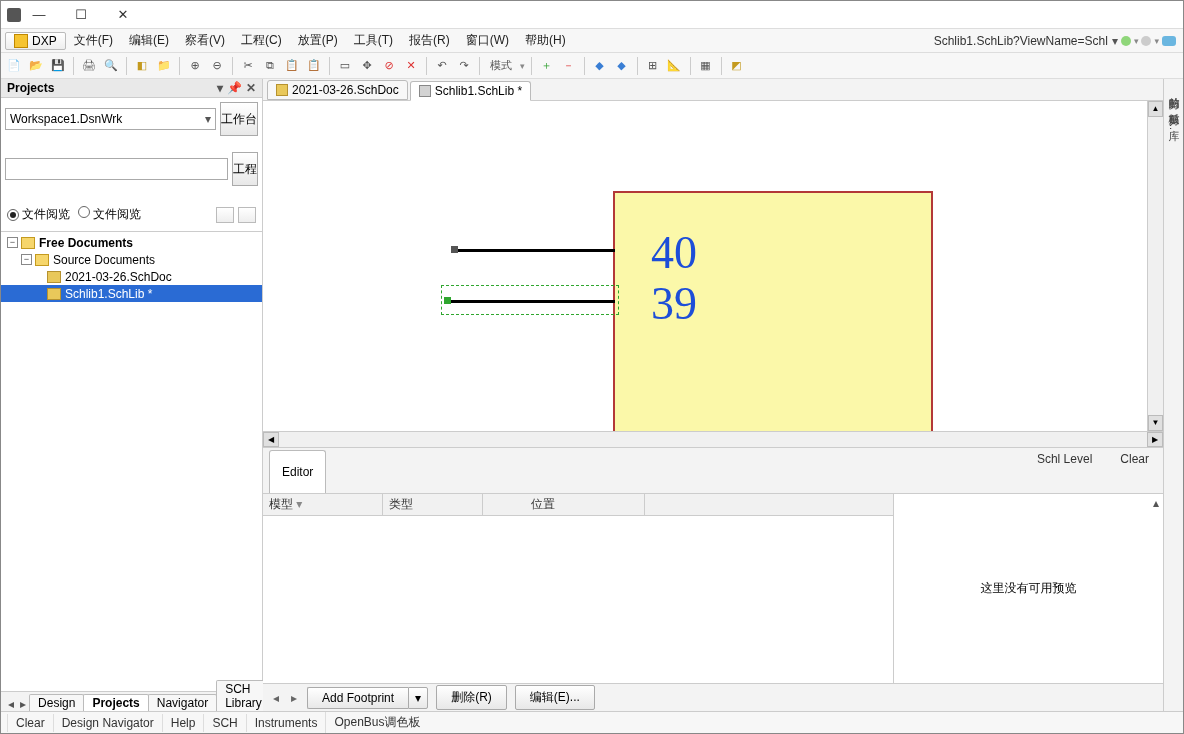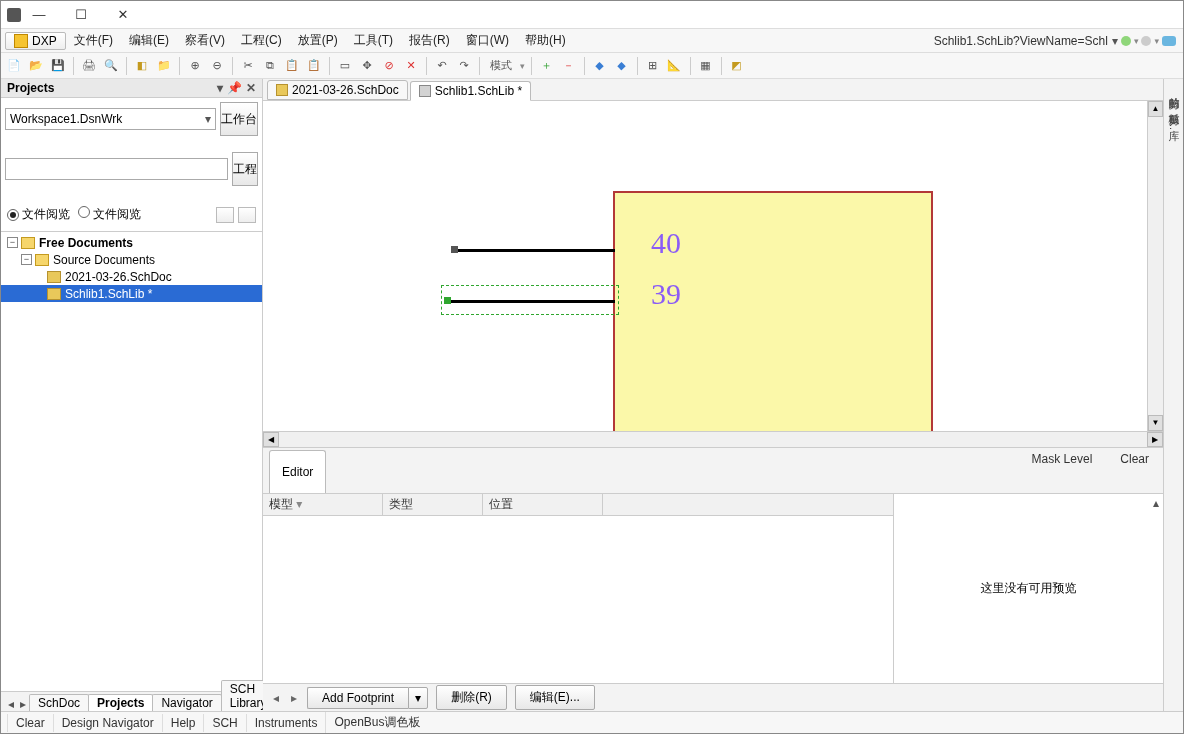--- a/index.html
+++ b/index.html
@@ -53,21 +53,21 @@
 .canvas { flex:1; background:#fff; position:relative; overflow:hidden; }
 .vscroll { width:16px; background:#f0f0f0; border-left:1px solid #ccc; display:flex; flex-direction:column; }
 .vscroll .scbtn { height:16px; background:#e0e0e0; border:1px solid #bbb; text-align:center; font-size:8px; line-height:14px; }
 .vscroll .track { flex:1; }
 .hscroll { height:16px; background:#f0f0f0; border-top:1px solid #ccc; display:flex; }
 .hscroll .scbtn { width:16px; background:#e0e0e0; border:1px solid #bbb; text-align:center; font-size:8px; line-height:14px; }
 .hscroll .track { flex:1; }
 .component-body { position:absolute; left:350px; top:90px; width:320px; height:245px; background:#fbf8a9; border:2px solid #b33838; }
 .pin-line { position:absolute; height:2.5px; background:#000; }
 .pin-sel { position:absolute; border:1px dashed #2fa62f; }
-.pin-num { position:absolute; font-family:"Times New Roman",serif; font-size:30px; color:#8b5cf6; }
+.pin-num { position:absolute; font-family:"Times New Roman",serif; font-size:46px; color:#1d4ed8; }
 .pin-endcap { position:absolute; width:7px; height:7px; background:#555; }
 .editrow { display:flex; border-top:1px solid #ccc; background:#f3f3f3; }
 .editrow .etab { border:1px solid #bbb; border-bottom:none; background:#fff; padding:14px 12px; margin:2px 0 0 6px; border-radius:3px 3px 0 0; }
 .editrow .erow-spacer { flex:1; }
 .editrow .ebtn { padding:2px 10px; margin:2px 4px; cursor:pointer; color:#333; }
 .gridrow { display:flex; min-height:190px; border-top:1px solid #ccc; }
 .grid { flex:1; display:flex; flex-direction:column; }
 .gridhdr { display:flex; background:#f1f1f1; border-bottom:1px solid #ccc; }
 .gcol { padding:2px 6px; border-right:1px solid #ccc; color:#333; }
 .gridbody { flex:1; background:#fff; }
@@ -210,21 +210,21 @@
         <span>2021-03-26.SchDoc</span>
       </div>
       <div class="tnode sel" style="padding-left:46px;">
         <span class="ficon" style="background:#e9c85a;border:1px solid #b6922f;"></span>
         <span>Schlib1.SchLib *</span>
       </div>
     </div>
     <div class="lefttabs">
       <span class="arr">◂</span>
       <span class="arr">▸</span>
-      <div class="lefttab">SchDoc</div>
+      <div class="lefttab">Design</div>
       <div class="lefttab active">Projects</div>
       <div class="lefttab">Navigator</div>
       <div class="lefttab">SCH Library</div>
     </div>
   </div>
 
   <div class="centerarea">
     <div class="doctabs">
       <div class="doctab">
         <span class="dicon" style="background:#e9c85a;border:1px solid #b6922f;"></span>
@@ -257,30 +257,30 @@
     </div>
     <div class="hscroll">
       <div class="scbtn">◀</div>
       <div class="track"></div>
       <div class="scbtn">▶</div>
     </div>
 
     <div class="editrow">
       <div class="etab">Editor</div>
       <div class="erow-spacer"></div>
-      <div class="ebtn">Mask Level</div>
+      <div class="ebtn">Schl Level</div>
       <div class="ebtn">Clear</div>
     </div>
 
     <div class="gridrow">
       <div class="grid">
         <div class="gridhdr">
           <div class="gcol" style="width:120px;"><span>模型</span> <span style="color:#888;">▾</span></div>
           <div class="gcol" style="width:100px;">类型</div>
-          <div class="gcol" style="width:120px;">位置</div>
+          <div class="gcol" style="width:120px;margin-left:42px;">位置</div>
         </div>
         <div class="gridbody"></div>
       </div>
       <div class="preview">
         <span class="collapse">▴</span>
         <span>这里没有可用预览</span>
       </div>
     </div>
 
     <div class="btnrow">

